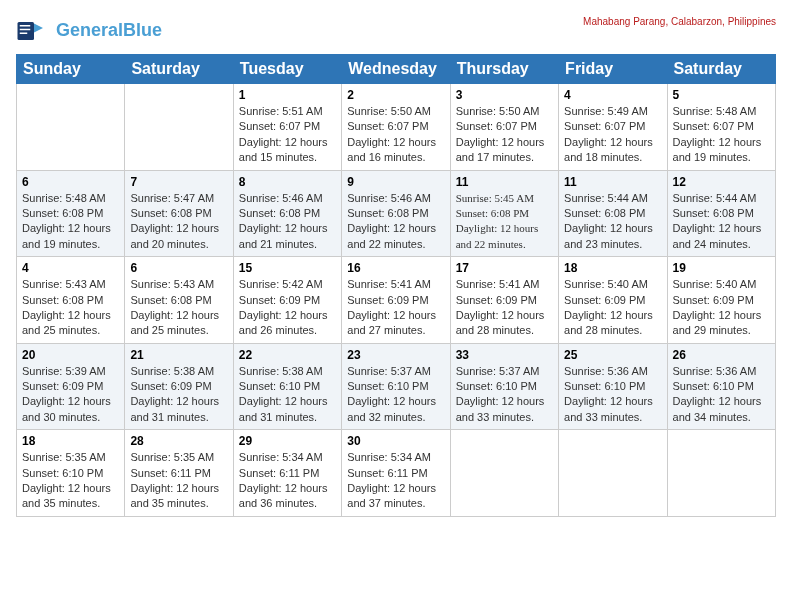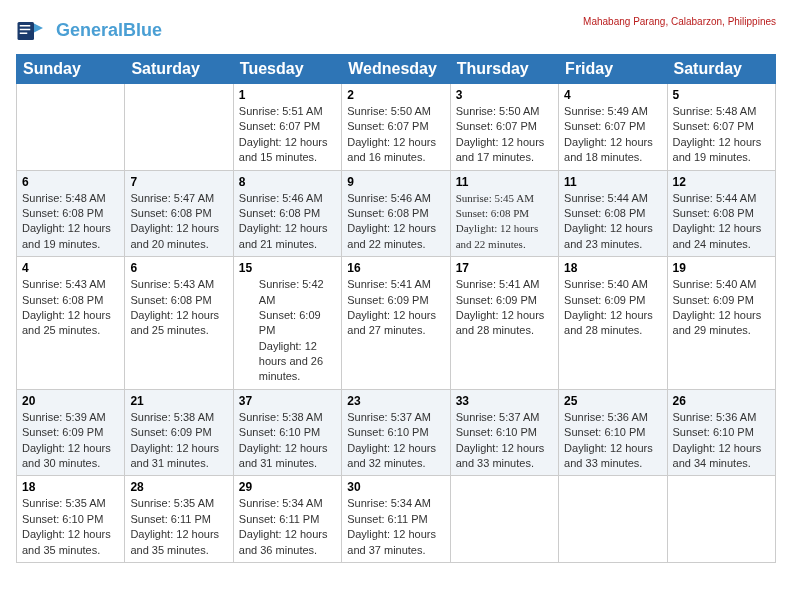--- a/index.html
+++ b/index.html
@@ -209,21 +209,21 @@
 Daylight: 12 hours and 25 minutes.</div>
         </td>
         <td>
           <span class="day-num">6</span>
           <div class="day-info" style="white-space: pre-line;">Sunrise: 5:43 AM
 Sunset: 6:08 PM
 Daylight: 12 hours and 25 minutes.</div>
         </td>
         <td>
           <span class="day-num">15</span>
-          <div class="day-info" style="white-space: pre-line; margin-left: 20px;">Sunrise: 5:42 AM
+          <div class="day-info" style="white-space: pre-line;">Sunrise: 5:42 AM
 Sunset: 6:09 PM
 Daylight: 12 hours and 26 minutes.</div>
         </td>
         <td>
           <span class="day-num">16</span>
           <div class="day-info" style="white-space: pre-line;">Sunrise: 5:41 AM
 Sunset: 6:09 PM
 Daylight: 12 hours and 27 minutes.</div>
         </td>
         <td>
@@ -252,21 +252,21 @@
 Sunset: 6:09 PM
 Daylight: 12 hours and 30 minutes.</div>
         </td>
         <td>
           <span class="day-num">21</span>
           <div class="day-info" style="white-space: pre-line;">Sunrise: 5:38 AM
 Sunset: 6:09 PM
 Daylight: 12 hours and 31 minutes.</div>
         </td>
         <td>
-          <span class="day-num">37</span>
+          <span class="day-num">22</span>
           <div class="day-info" style="white-space: pre-line;">Sunrise: 5:38 AM
 Sunset: 6:10 PM
 Daylight: 12 hours and 31 minutes.</div>
         </td>
         <td>
           <span class="day-num">23</span>
           <div class="day-info" style="white-space: pre-line;">Sunrise: 5:37 AM
 Sunset: 6:10 PM
 Daylight: 12 hours and 32 minutes.</div>
         </td>

